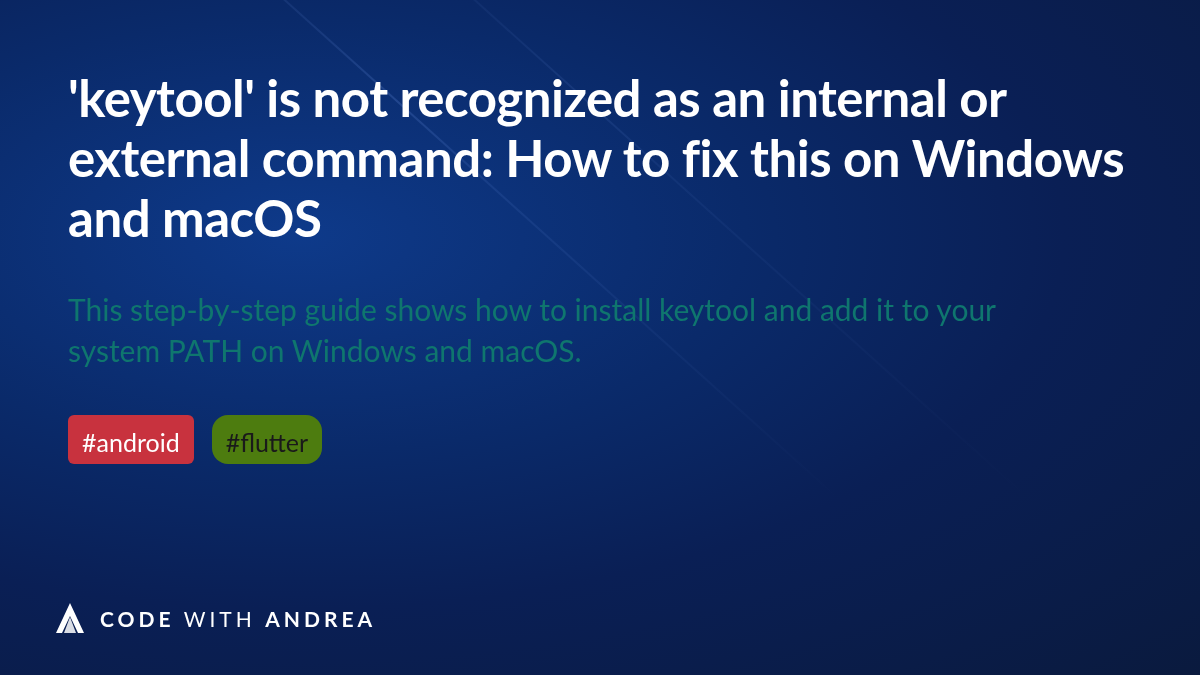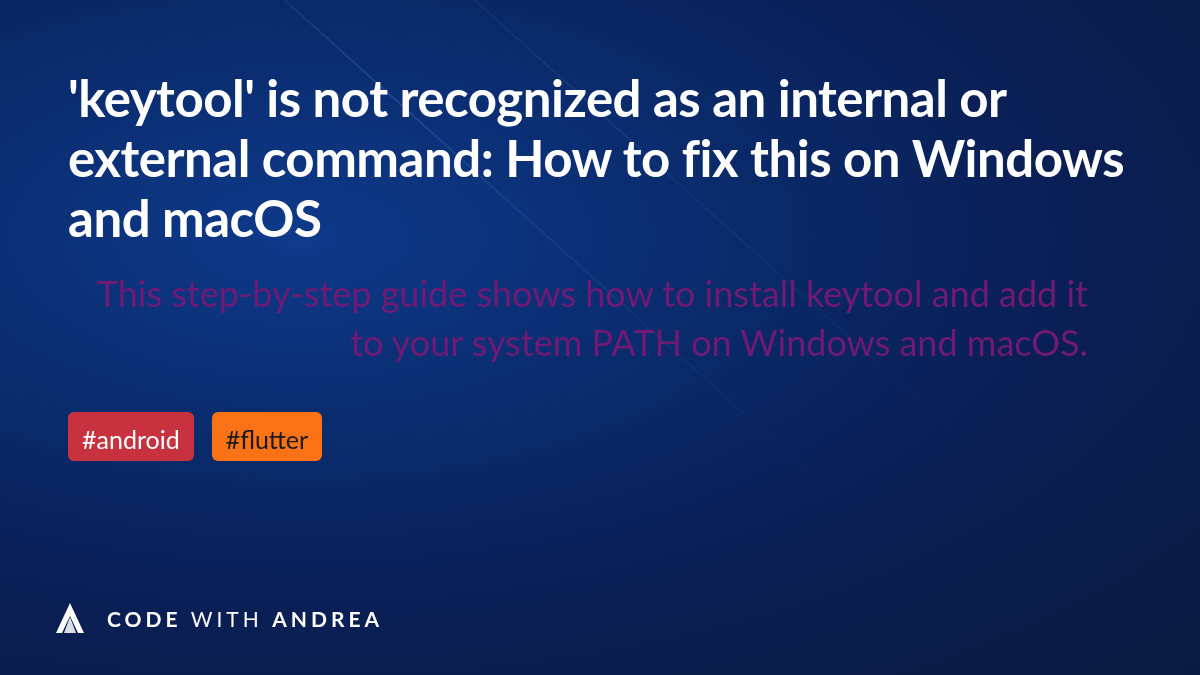--- a/index.html
+++ b/index.html
@@ -34,53 +34,52 @@
     top: 68px;
     left: 68px;
     right: 68px;
   }
   .title {
     font-size: 51px;
     font-weight: 700;
     line-height: 1.18;
     letter-spacing: -0.5px;
     color: #ffffff;
-    margin-bottom: 20px;
+    margin-bottom: 40px;
   }
   .subtitle {
-    font-size: 36px;
+    font-size: 30px;
     font-weight: 400;
     line-height: 1.38;
-    color: #701a75;
+    color: #0f766e;
     margin-bottom: 44px;
     max-width: 1020px;
-    text-align: right;
   }
   .tags {
     display: flex;
     gap: 18px;
   }
   .tag {
     display: inline-block;
     padding: 12px 14px 7px;
     border-radius: 6px;
     font-size: 25px;
     font-weight: 400;
     line-height: 1.2;
   }
   .tag-red    { background: #c8323e; color: #ffffff; }
-  .tag-yellow { background: #f97316; color: #1a1a1a; }
+  .tag-yellow { background: #4d7c0f; color: #1a1a1a; border-radius: 16px; }
 
   .brand {
     position: absolute;
     left: 56px;
     bottom: 42px;
     display: flex;
     align-items: center;
-    gap: 23px;
+    gap: 16px;
   }
   .brand-text {
     font-size: 21px;
     letter-spacing: 4px;
     font-weight: 400;
     color: #ffffff;
     white-space: nowrap;
   }
   .brand-text .bold { font-weight: 700; letter-spacing: 4px; }
   .logo-icon { width: 28px; height: 30px; flex: 0 0 auto; }

